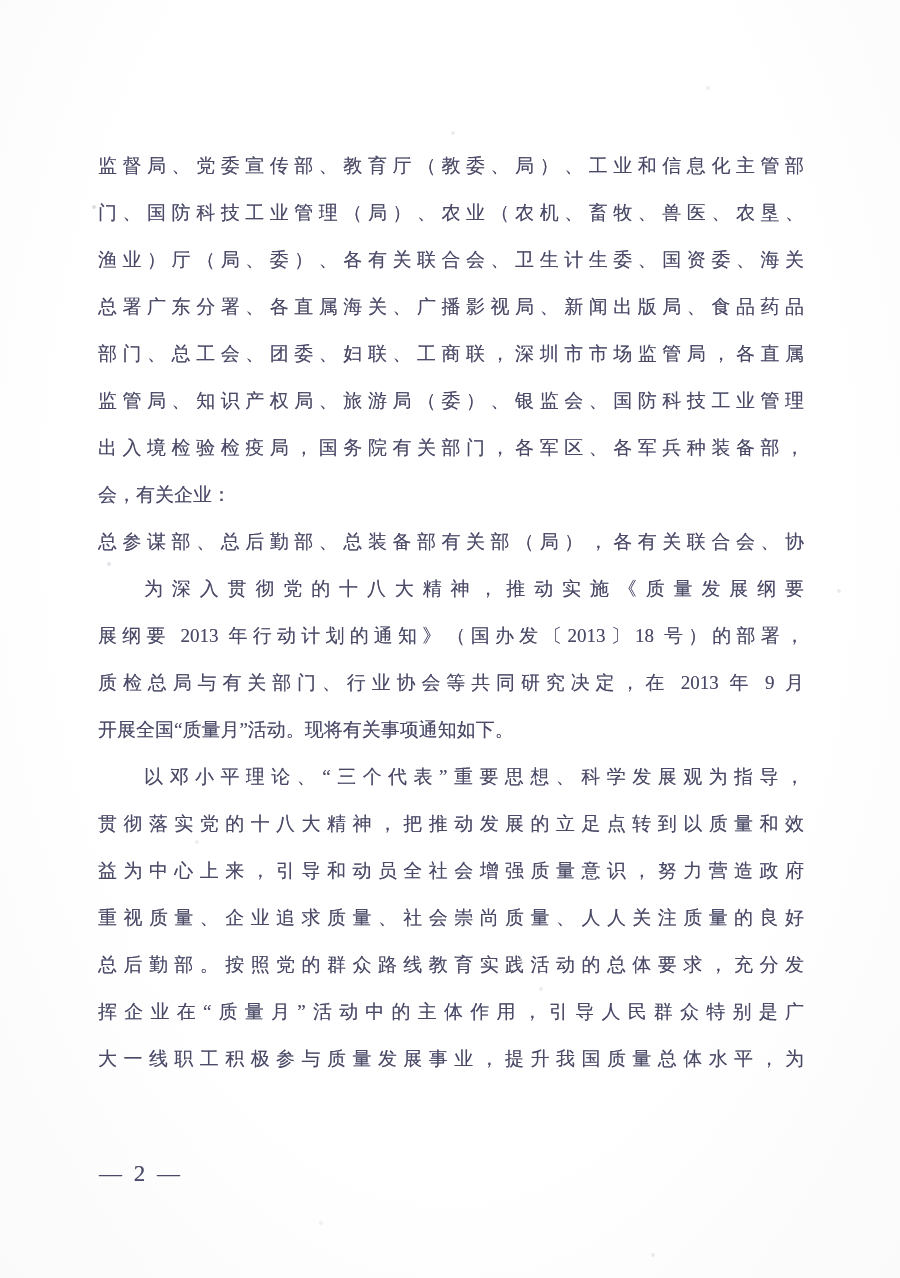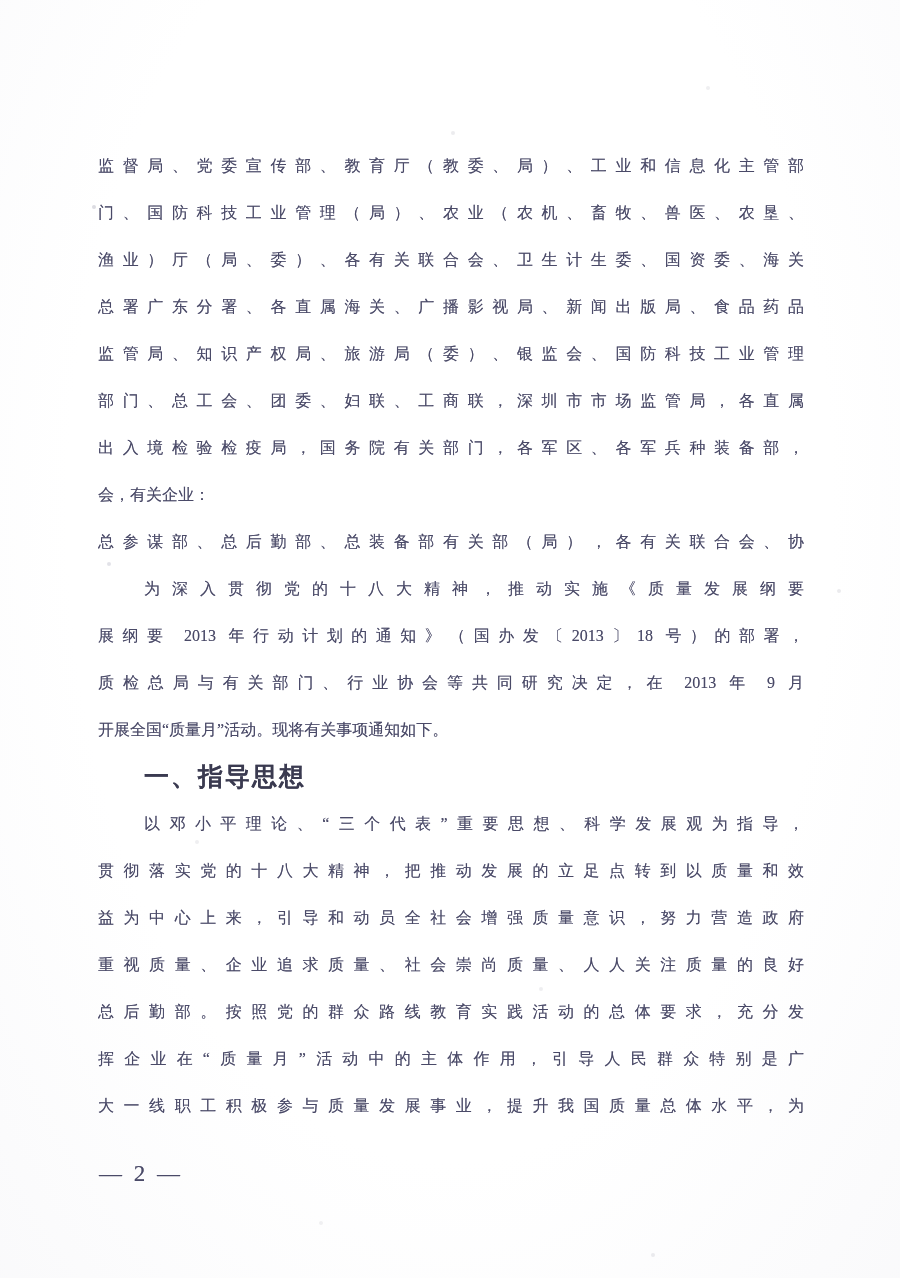--- a/index.html
+++ b/index.html
@@ -23,21 +23,21 @@
   }
   .textblock {
     position: absolute;
     left: 98px;
     top: 142px;
     width: 706px;
   }
   .line {
     height: 47px;
     line-height: 47px;
-    font-size: 16px;
+    font-size: 19px;
     color: #4a4a68;
     text-align: justify;
     text-align-last: left;
     overflow: hidden;
     white-space: nowrap;
     text-shadow: 0 0 0.5px rgba(74, 74, 104, 0.55);
   }
   .line.j {
     white-space: normal;
     text-align-last: justify;
@@ -87,30 +87,29 @@
 </style>
 </head>
 <body>
 
 <div class="page">
   <div class="textblock" id="textblock">
       <div class="line j">监督局、党委宣传部、教育厅（教委、局）、工业和信息化主管部</div>
       <div class="line j">门、国防科技工业管理（局）、农业（农机、畜牧、兽医、农垦、</div>
       <div class="line j">渔业）厅（局、委）、各有关联合会、卫生计生委、国资委、海关</div>
       <div class="line j">总署广东分署、各直属海关、广播影视局、新闻出版局、食品药品</div>
+      <div class="line j">部门、总工会、团委、妇联、工商联，深圳市市场监管局，各直属</div>
       <div class="line j">监管局、知识产权局、旅游局（委）、银监会、国防科技工业管理</div>
-      <div class="line j">部门、总工会、团委、妇联、工商联，深圳市市场监管局，各直属</div>
       <div class="line j">出入境检验检疫局，国务院有关部门，各军区、各军兵种装备部，</div>
       <div class="line ">会，有关企业：</div>
       <div class="line j">总参谋部、总后勤部、总装备部有关部（局），各有关联合会、协</div>
       <div class="line j indent">为深入贯彻党的十八大精神，推动实施《质量发展纲要</div>
       <div class="line j">展纲要 2013 年行动计划的通知》（国办发〔2013〕18 号）的部署，</div>
       <div class="line j">质检总局与有关部门、行业协会等共同研究决定，在 2013 年 9 月</div>
       <div class="line ">开展全国“质量月”活动。现将有关事项通知如下。</div>
-      <div class="line heading indent">一、指导思想</div>
       <div class="line j indent">以邓小平理论、“三个代表”重要思想、科学发展观为指导，</div>
       <div class="line j">贯彻落实党的十八大精神，把推动发展的立足点转到以质量和效</div>
       <div class="line j">益为中心上来，引导和动员全社会增强质量意识，努力营造政府</div>
       <div class="line j">重视质量、企业追求质量、社会崇尚质量、人人关注质量的良好</div>
       <div class="line j">总后勤部。按照党的群众路线教育实践活动的总体要求，充分发</div>
       <div class="line j">挥企业在“质量月”活动中的主体作用，引导人民群众特别是广</div>
       <div class="line j">大一线职工积极参与质量发展事业，提升我国质量总体水平，为</div>
     </div>
   <div class="footer">— 2 —</div>
   <div class="specks"></div>

